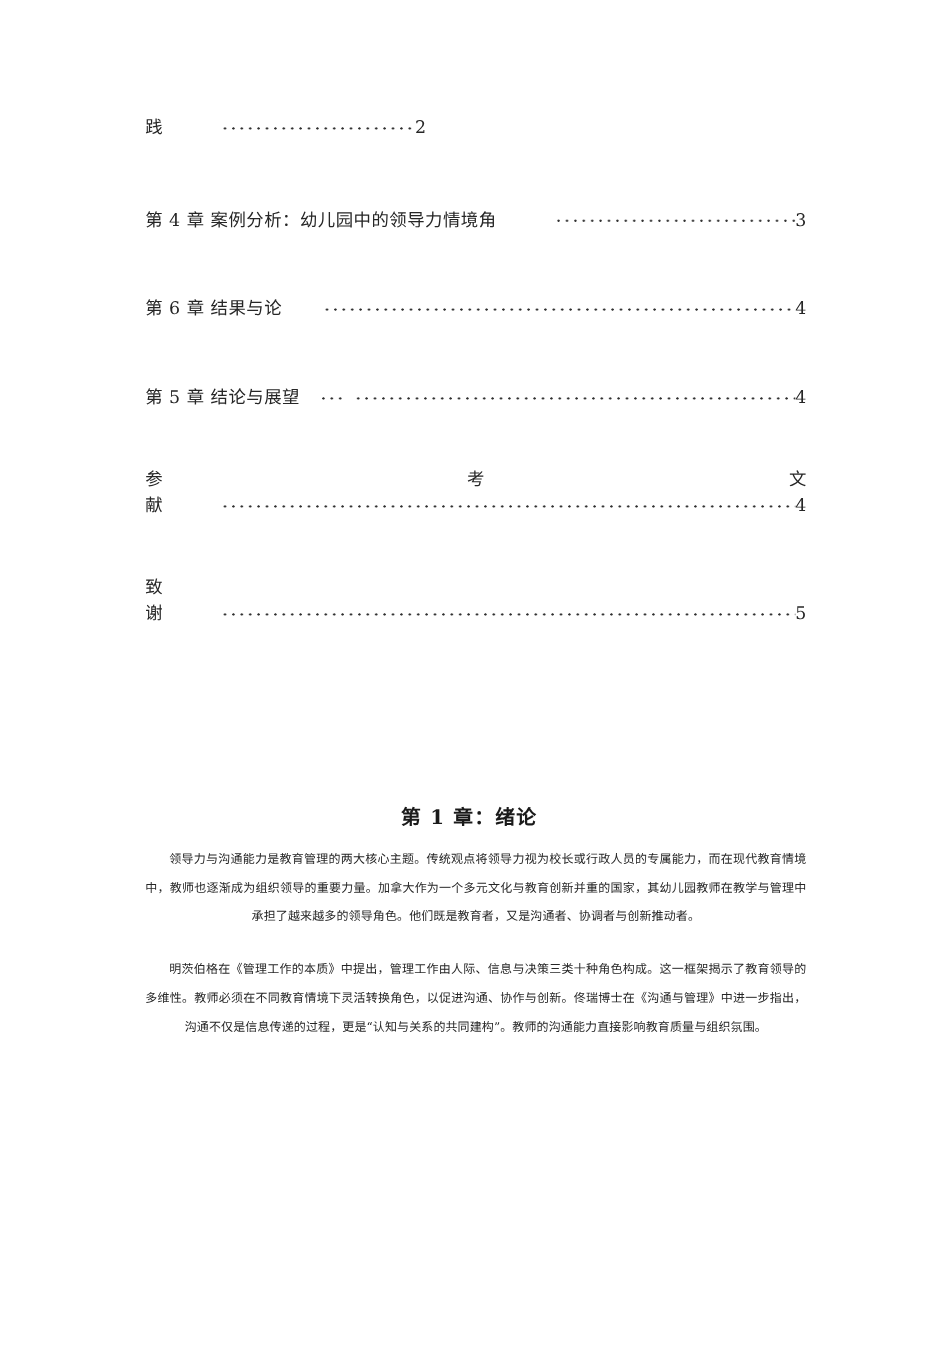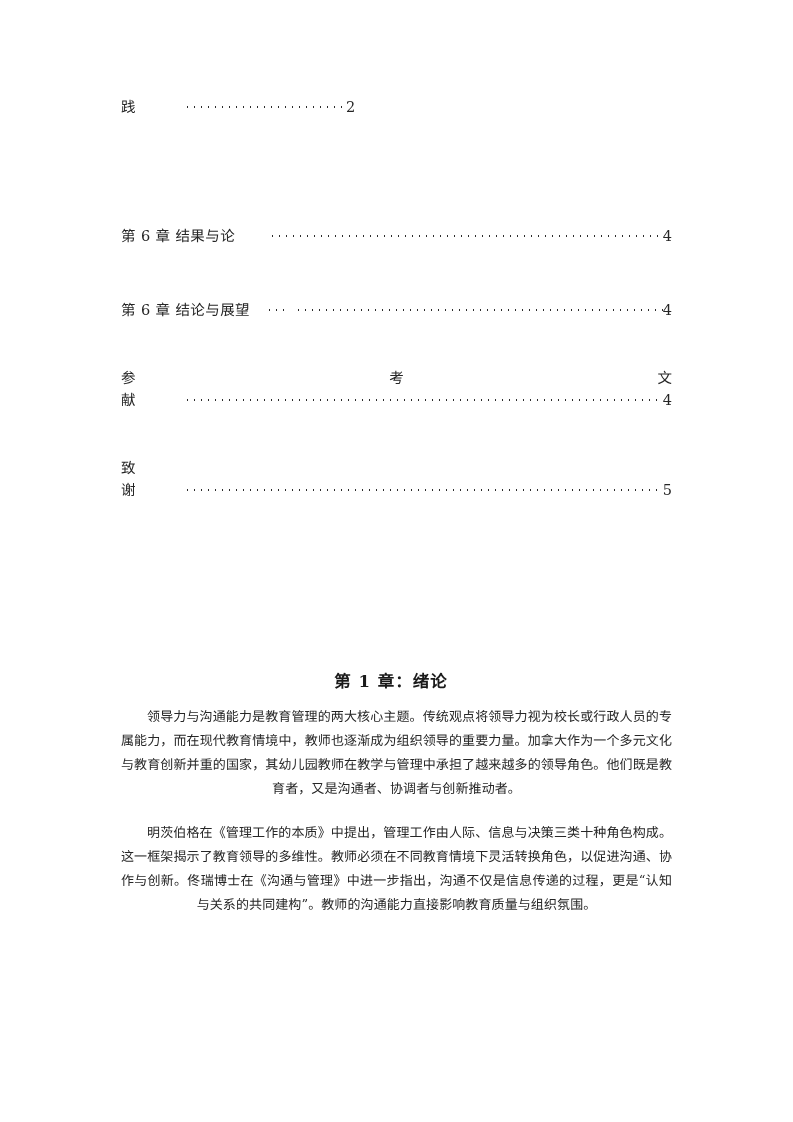--- a/index.html
+++ b/index.html
@@ -113,21 +113,21 @@
   }
 
   
   .body {
     position: absolute;
     left: 121px;
     top: 705px;
     width: 551px;
   }
   .para {
-    font-size: 13px;
+    font-size: 10px;
     line-height: 24px;
     text-align: justify;
     text-align-last: center;   
     text-indent: 2em;
     margin: 0 0 20px 0;
     letter-spacing: 0.1px;
   }
 </style>
 </head>
 <body>
@@ -138,34 +138,40 @@
 
     <div class="toc-row">
       <span class="toc-label">践</span>
       <span class="toc-label-pad wide"></span>
       <span class="leader short"></span>
       <span class="toc-page">2</span>
     </div>
 
     <div class="gap-lg"></div>
 
+    <div class="toc-row">
+      <span class="toc-label">第 4 章  案例分析：幼儿园中的领导力情境角</span>
+      <span class="toc-label-pad wide"></span>
+      <span class="leader"></span>
+      <span class="toc-page">3</span>
+    </div>
 
     <div class="gap-md"></div>
 
     <div class="toc-row">
       <span class="toc-label">第 6 章  结果与论</span>
       <span class="toc-label-pad"></span>
       <span class="leader"></span>
       <span class="toc-page">4</span>
     </div>
 
     <div class="gap-md"></div>
 
     <div class="toc-row">
-      <span class="toc-label">第 6 章  结论与展望</span>
+      <span class="toc-label">第 5 章  结论与展望</span>
       <span class="toc-label-pad narrow"></span>
       <span class="leader tiny"></span>
       <span class="leader"></span>
       <span class="toc-page">4</span>
     </div>
 
     <div class="gap-sm"></div>
 
     <div class="toc-row spread">
       <span>参</span>

